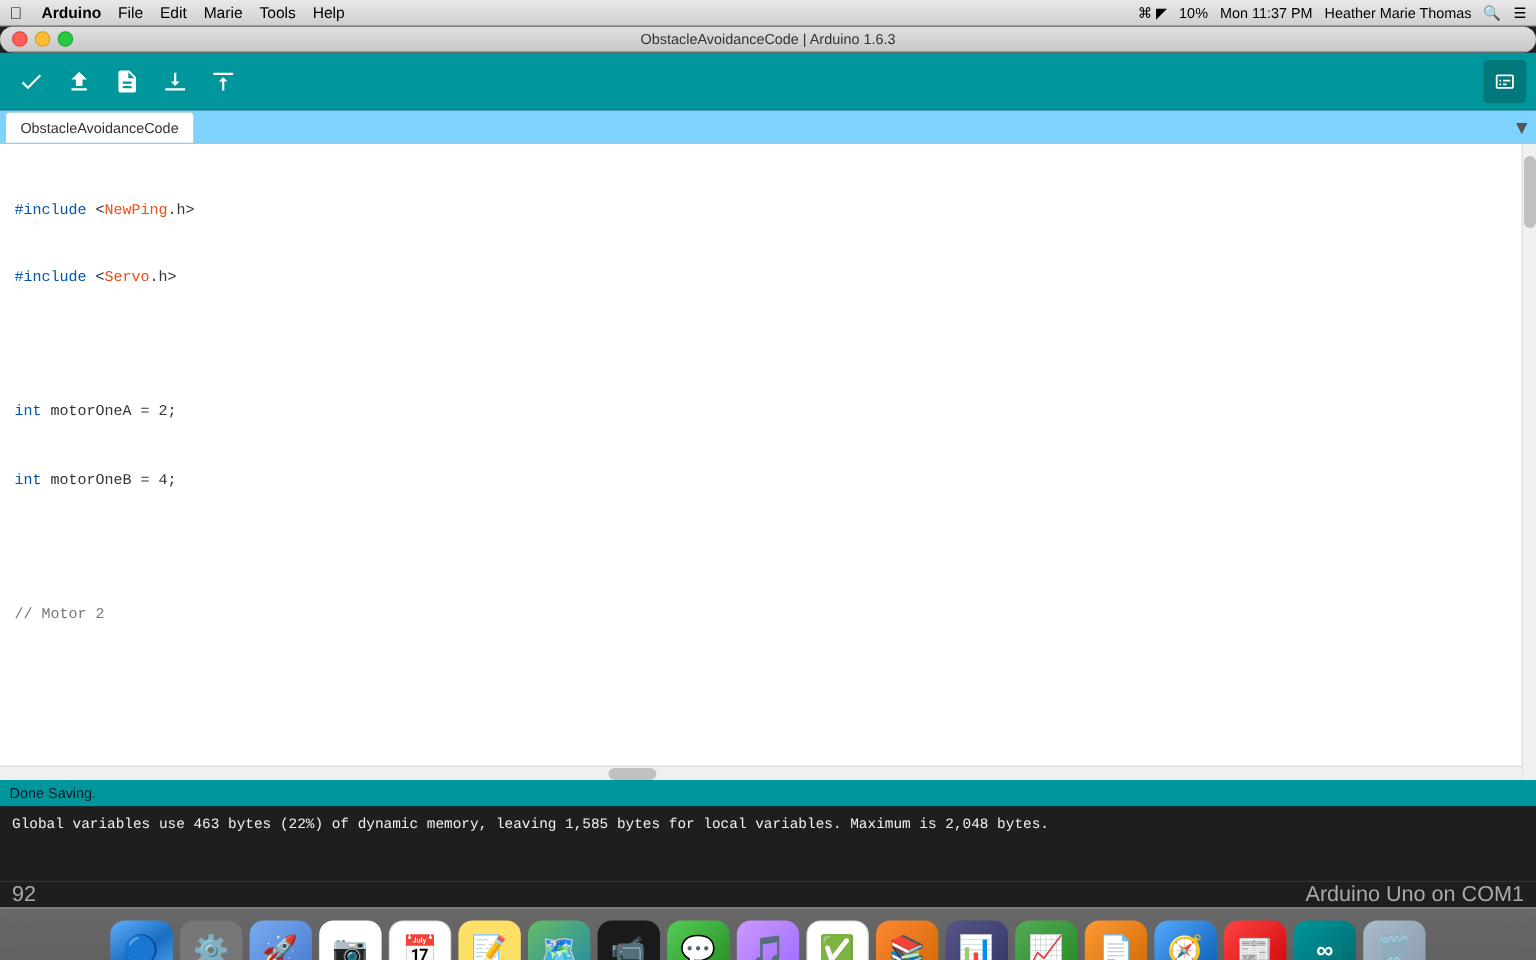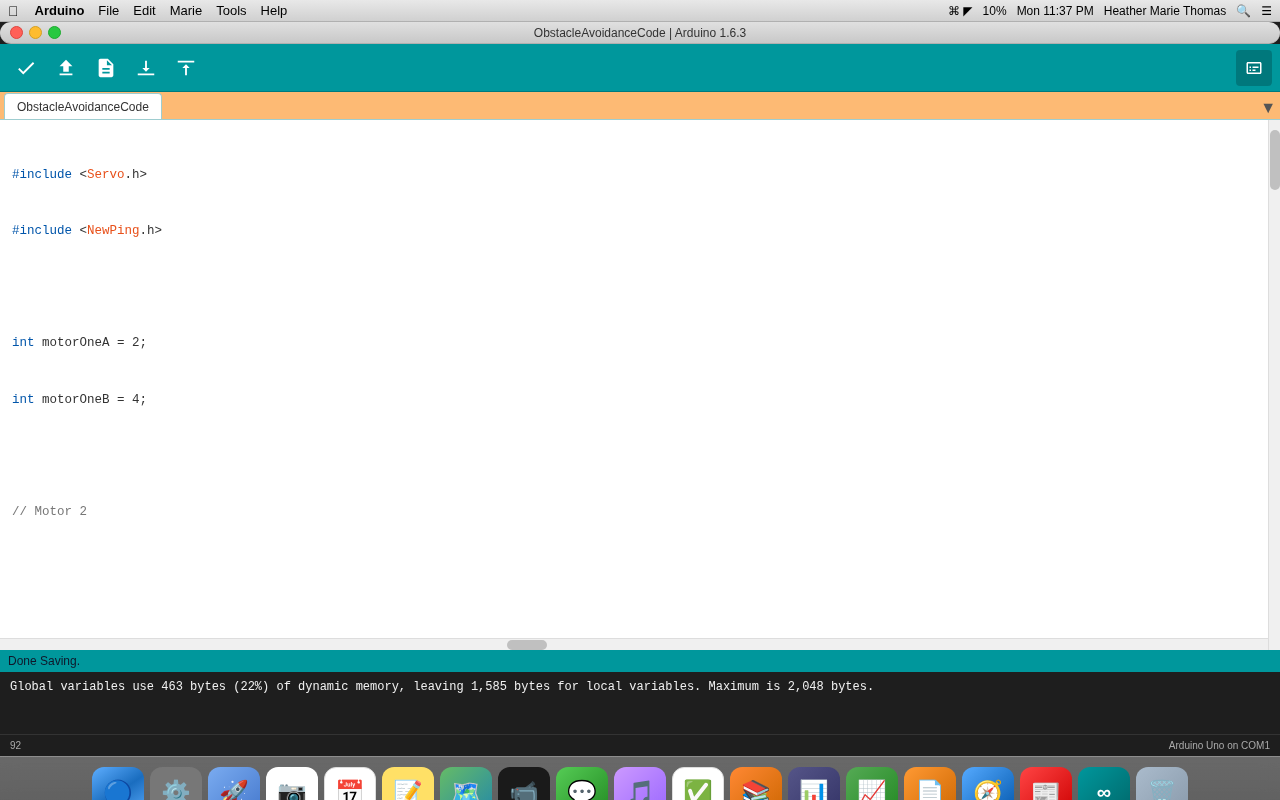--- a/index.html
+++ b/index.html
@@ -97,21 +97,21 @@
       background: rgba(0,0,0,0.2);
       border: none;
       color: white;
       font-size: 16px;
     }
 
     
     #tabbar {
       width: 100%;
       height: 28px;
-      background: #fdba74;
+      background: #7dd3fc;
       display: flex;
       align-items: flex-end;
       padding: 0 4px;
       border-bottom: 1px solid #9ecdd0;
       position: relative;
     }
     .tab {
       height: 26px;
       padding: 0 12px;
       background: white;
@@ -207,21 +207,21 @@
     }
     #bottom-status {
       width: 100%;
       height: 22px;
       background: #1e1e1e;
       display: flex;
       align-items: center;
       padding: 0 10px;
       justify-content: space-between;
       color: #aaa;
-      font-size: 10px;
+      font-size: 18px;
       border-top: 1px solid #333;
     }
 
     
     #dock {
       width: 100%;
       height: 72px;
       background: linear-gradient(to bottom, rgba(180,180,180,0.5), rgba(120,120,120,0.7));
       border-top: 1px solid rgba(255,255,255,0.3);
       display: flex;
@@ -318,22 +318,22 @@
 
 <div id="tabbar">
   <div class="tab">
     <span>ObstacleAvoidanceCode</span>
   </div>
   <div class="tab-arrow">▼</div>
 </div>
 
 <div id="editor">
   <div id="editor-content">
+    <span class="code-line"><span class="kw-type">#include</span> &lt;<span class="kw-lib">NewPing</span>.h&gt;</span>
     <span class="code-line"><span class="kw-type">#include</span> &lt;<span class="kw-lib">Servo</span>.h&gt;</span>
-    <span class="code-line"><span class="kw-type">#include</span> &lt;<span class="kw-lib">NewPing</span>.h&gt;</span>
     <span class="code-line"></span>
     <span class="code-line"><span class="kw-blue">int</span> motorOneA = 2;</span>
     <span class="code-line"><span class="kw-blue">int</span> motorOneB = 4;</span>
     <span class="code-line"></span>
     <span class="code-line"><span class="kw-comment">// Motor 2</span></span>
     
     
     
     
     

